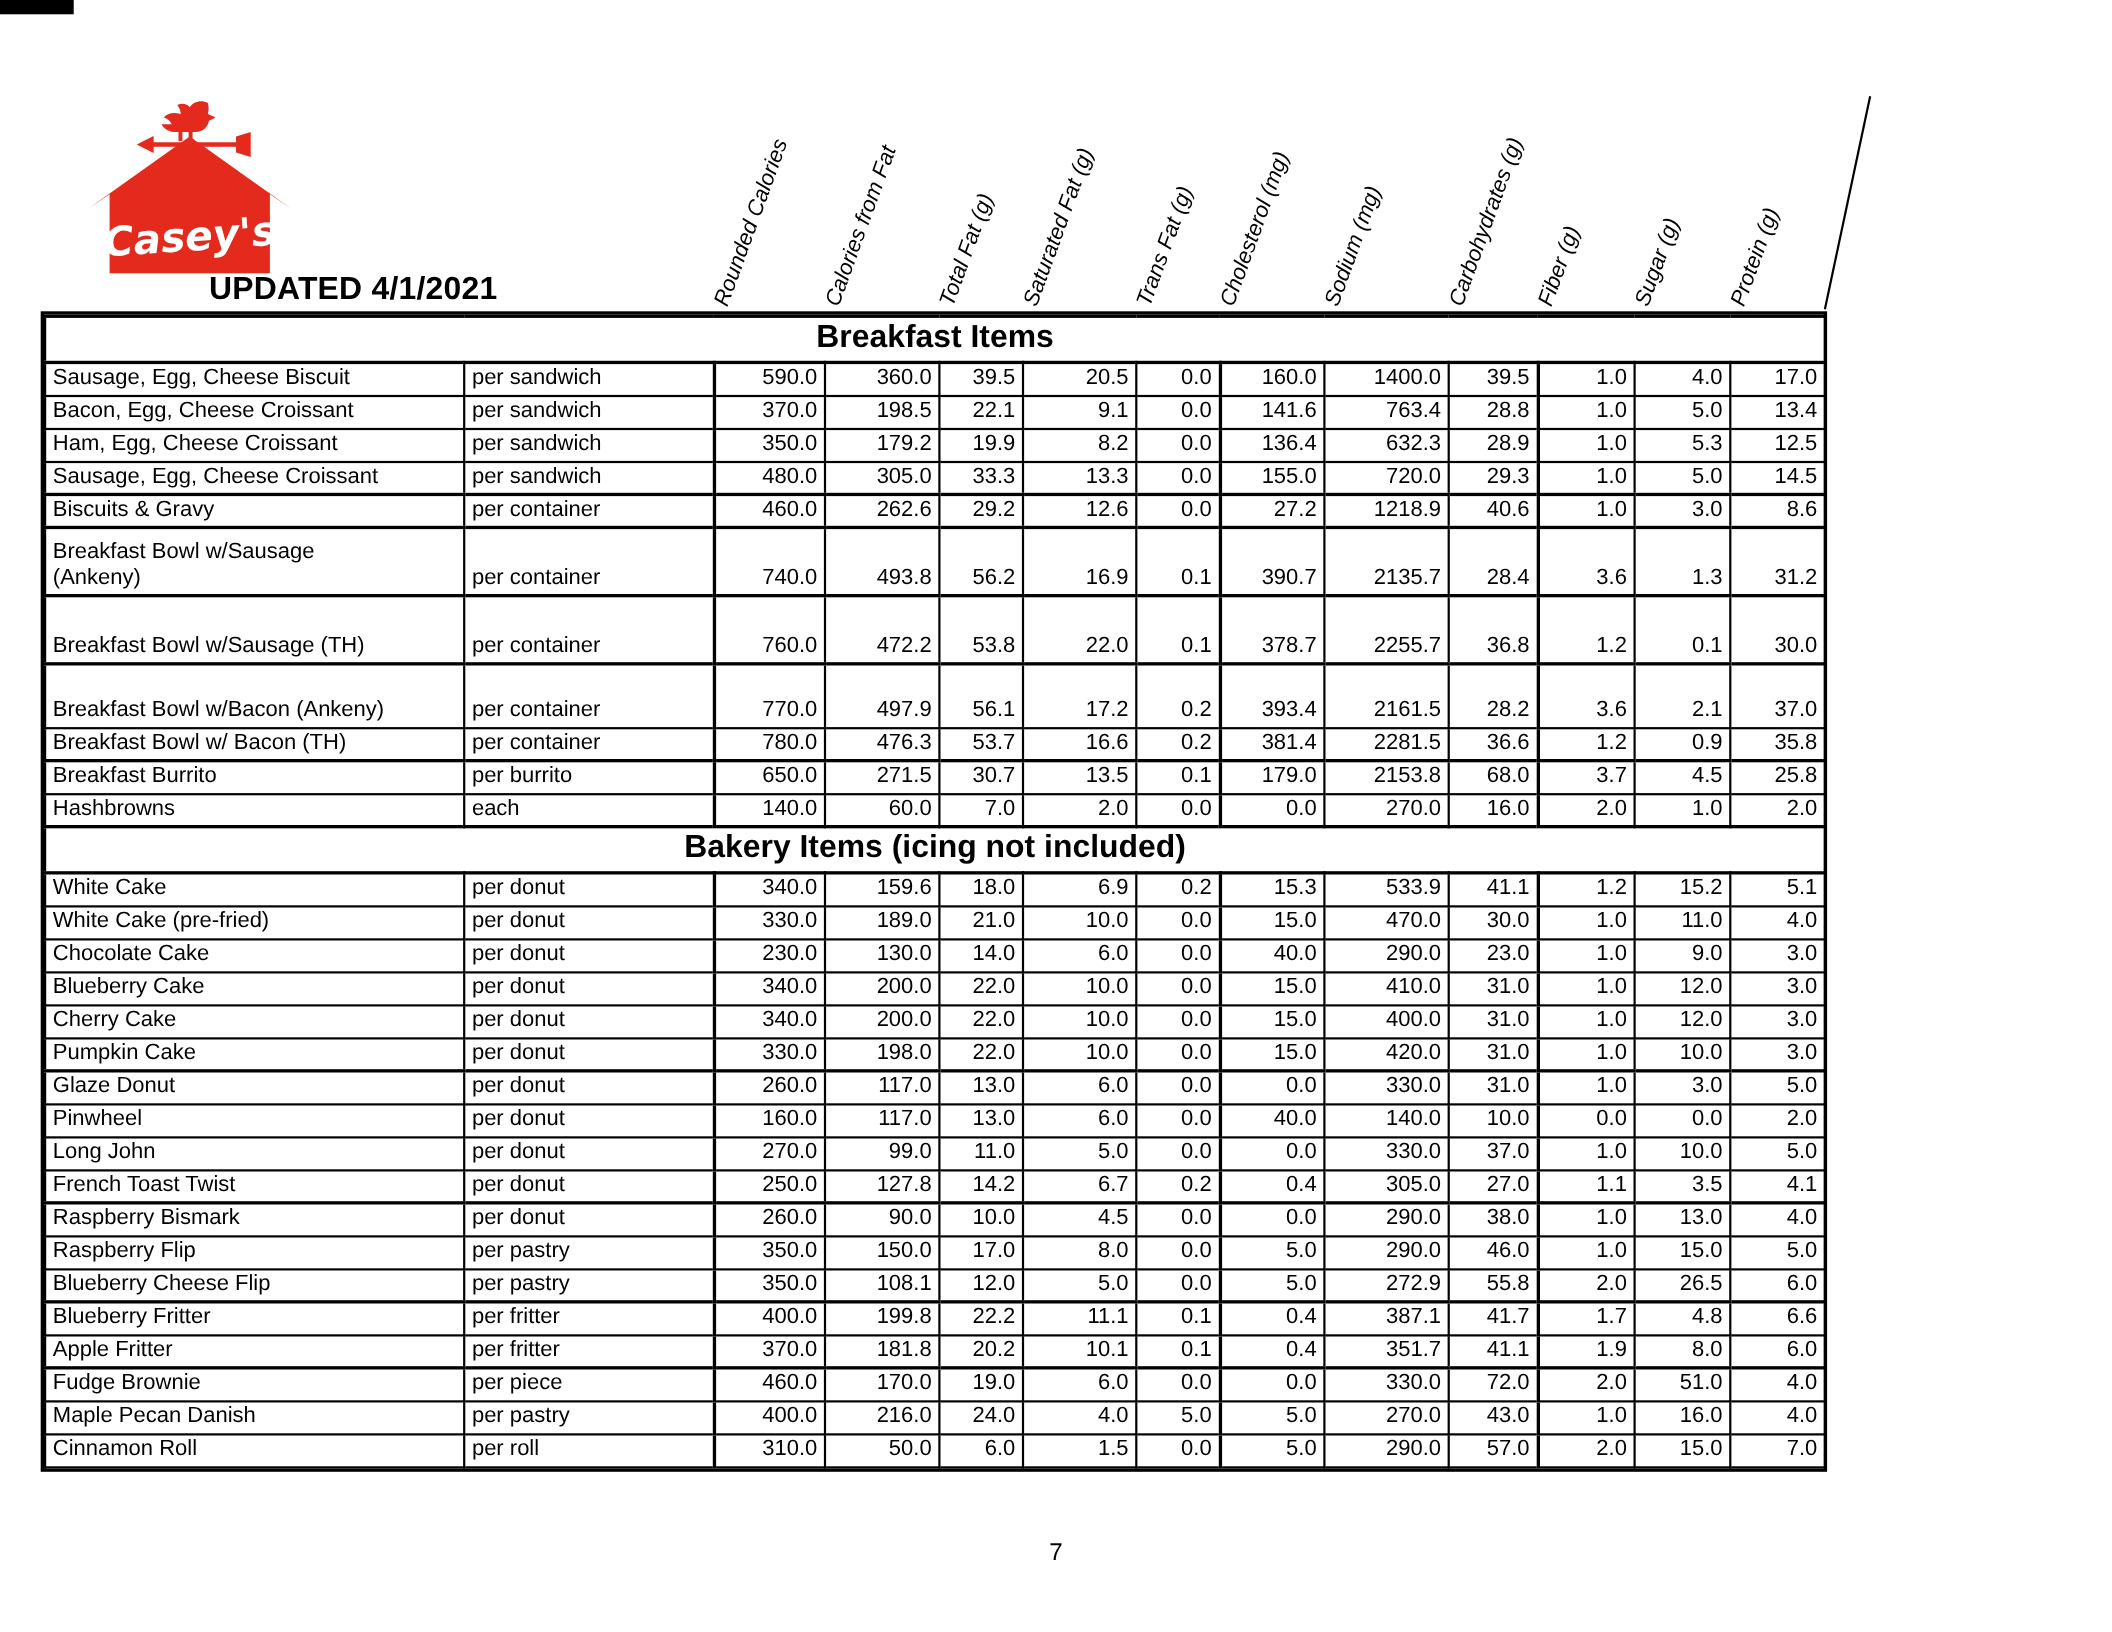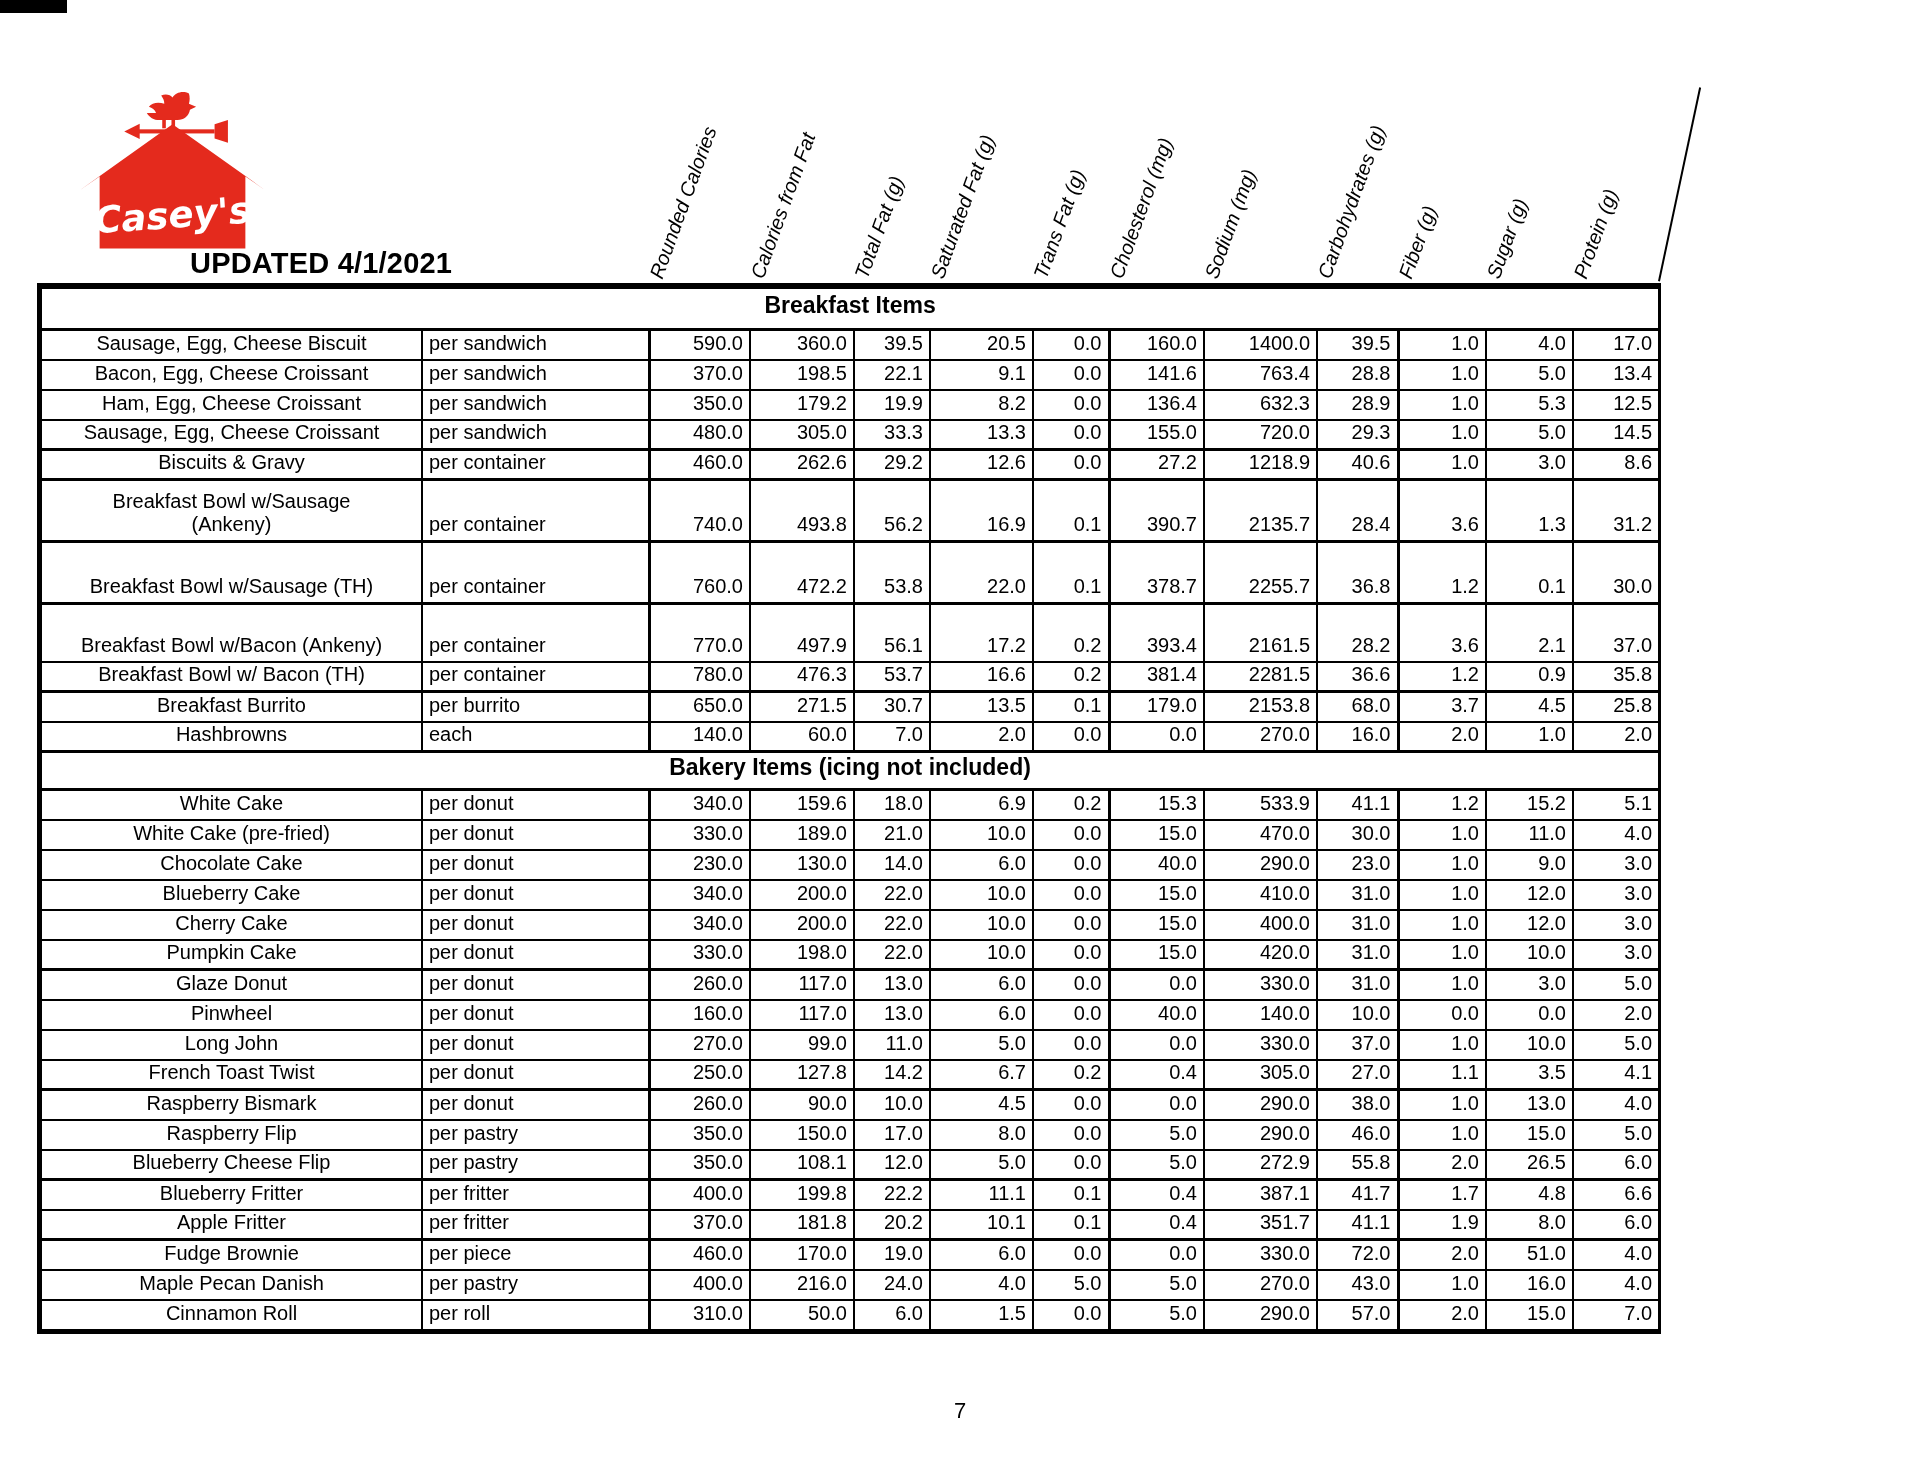--- a/index.html
+++ b/index.html
@@ -20,24 +20,24 @@
   }
   .table-wrap{position:absolute;left:37px;top:283px;width:1618px;border:3px solid #000;}
   table{border-collapse:collapse;table-layout:fixed;width:100%;}
   tr{height:30px;}
   td{
     border:2px solid #000;font-size:20px;vertical-align:bottom;
     padding:0 6px 3px 6px;overflow:hidden;line-height:1.18;
   }
   .section-row td{
     border-top-width:3px;border-bottom-width:3px;font-weight:bold;text-align:center;
-    font-size:23px;vertical-align:middle;padding-bottom:5px;
+    font-size:29px;vertical-align:middle;padding-bottom:5px;
   }
   tr.thick-top td{border-top-width:3px;}
-  .c-item{text-align:center;white-space:pre-line;}
+  .c-item{text-align:left;white-space:pre-line;}
   .c-serv{text-align:left;}
   .c-num{text-align:right;}
   .tl{border-left-width:3px;}
   .page-number{position:absolute;left:0;top:1398px;width:100%;text-align:center;font-size:22px;}
 </style>
 </head>
 <body>
 
 <div class="edge-artifact"></div>
 

